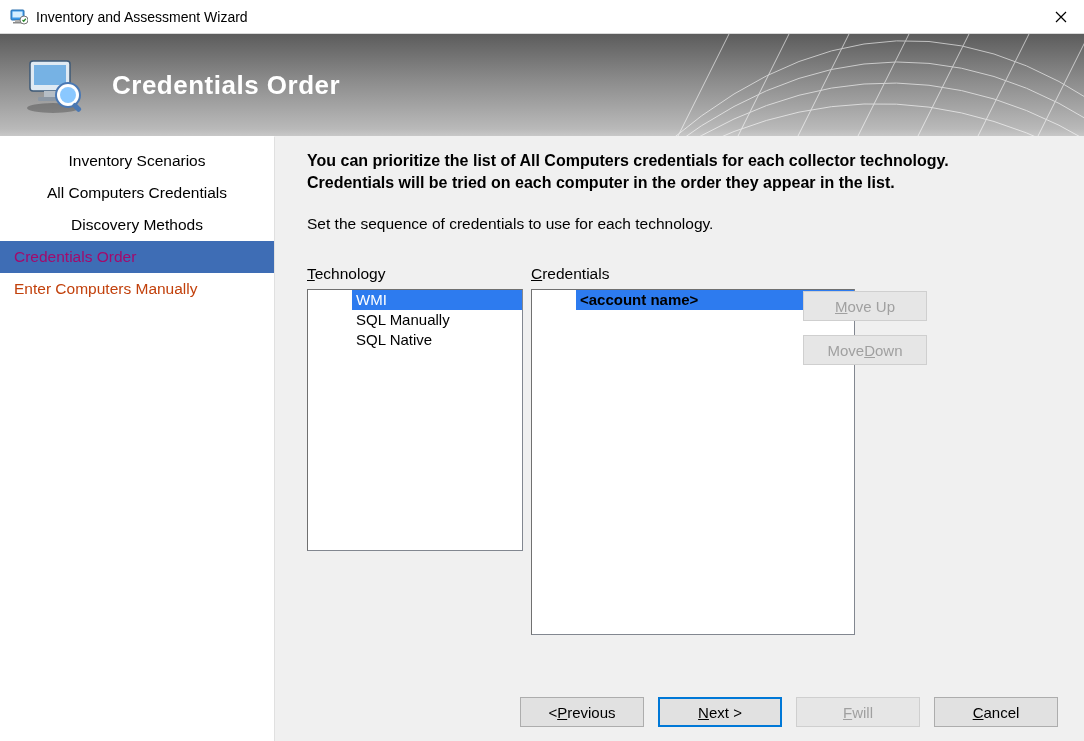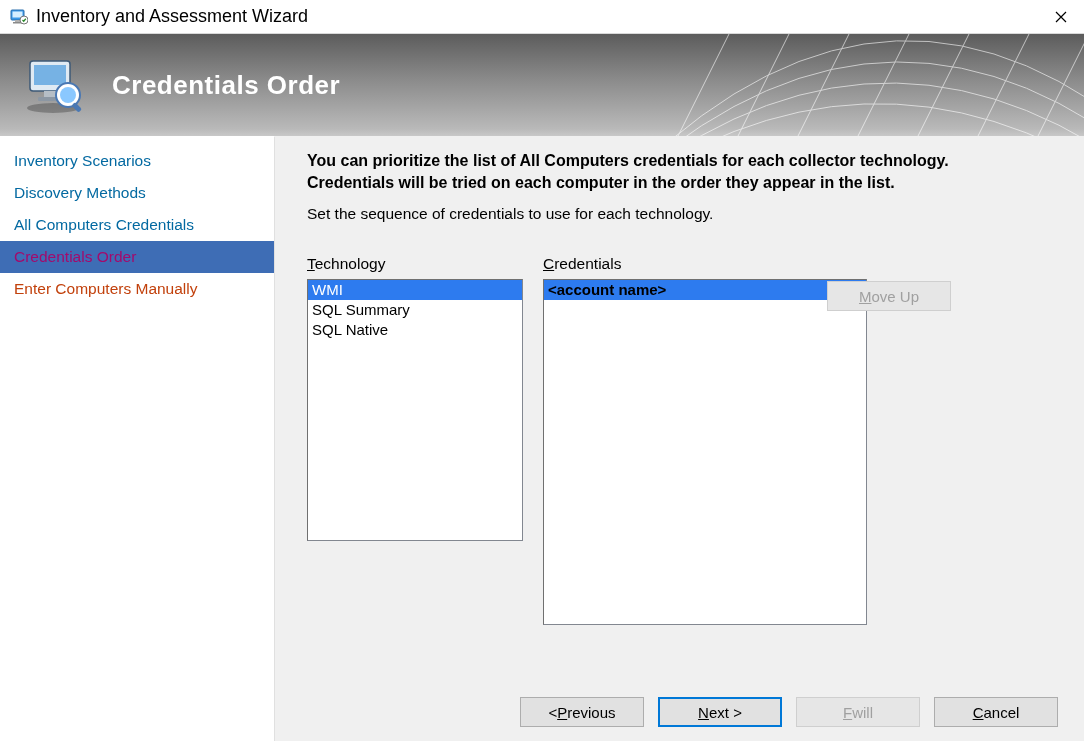--- a/index.html
+++ b/index.html
@@ -18,21 +18,21 @@
     border-bottom: 1px solid #d9d9d9;
     display: flex;
     align-items: center;
     padding-left: 10px;
     background: #fff;
   }
   .app-icon {
     width: 18px; height: 18px;
     margin-right: 8px;
   }
-  .title-text { font-size: 18px; flex: 1; }
+  .title-text { font-size: 14px; flex: 1; }
   .close-btn {
     width: 46px;
     height: 34px;
     display:flex;align-items:center;justify-content:center;
     font-size: 18px;
     font-family: "Segoe UI Symbol", sans-serif;
     color:#000;
     cursor:pointer;
   }
 
@@ -77,46 +77,46 @@
     border-top: 1px solid #fff;
     padding-top: 8px;
     font-size: 15.5px;
   }
   .side-item {
     padding: 7px 14px;
     color: #c2410c;
     cursor: pointer;
     white-space: nowrap;
   }
-  .side-item.visited { color: #0369a1; }
+  .side-item.visited { color: #000000; text-align: center; }
   .side-item.selected { background:#3E6DB5; color:#A30A6C; }
 
   
   .main {
     flex:1;
     background:#f0f0f0;
     padding: 14px 26px 14px 32px;
     display:flex;
     flex-direction:column;
     position:relative;
   }
   .instr-bold {
     font-size: 16px;
     font-weight: 700;
     line-height: 1.35;
     max-width: 720px;
   }
   .instr-sub {
     font-size: 15.5px;
-    margin-top: 12px;
+    margin-top: 22px;
   }
 
   .lists-row {
     display:flex;
-    gap: 20px;
+    gap: 8px;
     margin-top: 32px;
     align-items: flex-start;
   }
   .col-label {
     font-size: 15.5px;
     margin-bottom: 6px;
   }
   .col-label .ul { text-decoration: underline; }
   .listbox {
     background:#fff;
@@ -126,20 +126,21 @@
     overflow:hidden;
   }
   .tech-box { width: 216px; height: 262px; padding:0; }
   .cred-box { width: 324px; height: 346px; padding:0; }
   .list-item {
     height: 20px;
     line-height: 20px;
     padding: 0 4px;
     font-size: 15px;
     cursor:default;
+    margin-left:44px;
   }
   .list-item.selected {
     background:#2D7BEF;
     color:#fff;
   }
   .list-item.selected.bold { font-weight:700; color:#000; }
   .cred-col { width: 264px; }
   .tech-col { width: 216px; }
 
   .btn-col {
@@ -231,55 +232,56 @@
       <path d="M400 200 L500 0"></path>
         <path d="M460 200 L560 0"></path>
     </g>
   </svg>
 </div>
 
 <div class="content">
 
   <div class="sidebar" id="sidebar">
       <div class="side-item visited">Inventory Scenarios</div>
+      <div class="side-item visited">All Computers Credentials</div>
       <div class="side-item visited">Discovery Methods</div>
-      <div class="side-item visited">All Computers Credentials</div>
       <div class="side-item selected">Credentials Order</div>
       <div class="side-item">Enter Computers Manually</div>
     </div>
 
   <div class="main">
     <div class="instr-bold">You can prioritize the list of All Computers credentials for each collector technology. Credentials will be tried on each computer in the order they appear in the list.</div>
     <div class="instr-sub">Set the sequence of credentials to use for each technology.</div>
 
     <div class="lists-row">
 
       <div class="tech-col">
         <div class="col-label">
           <span class="ul">T</span><span>echnology</span>
         </div>
         <div class="listbox tech-box" id="tech-list">
             <div class="list-item selected">WMI</div>
-            <div class="list-item">SQL Summary</div>
+            <div class="list-item">SQL Manually</div>
             <div class="list-item">SQL Native</div>
           </div>
       </div>
 
       <div class="cred-col">
         <div class="col-label"><span style="text-decoration:underline">C</span>redentials</div>
         <div class="listbox cred-box" id="cred-list">
             <div class="list-item selected bold" style="">&lt;account name&gt;</div>
           </div>
       </div>
 
       <div class="btn-col">
         <button class="side-btn disabled">
           <span class="ul">M</span>
             <span>ove Up</span>
         </button>
+        <button class="side-btn disabled">Move <span style="text-decoration:underline">D</span>own</button>
       </div>
 
     </div>
 
     <div class="footer">
       <button class="footer-btn">
         <span>&lt; </span>
           <span class="ul">P</span>
           <span>revious</span>
       </button>

